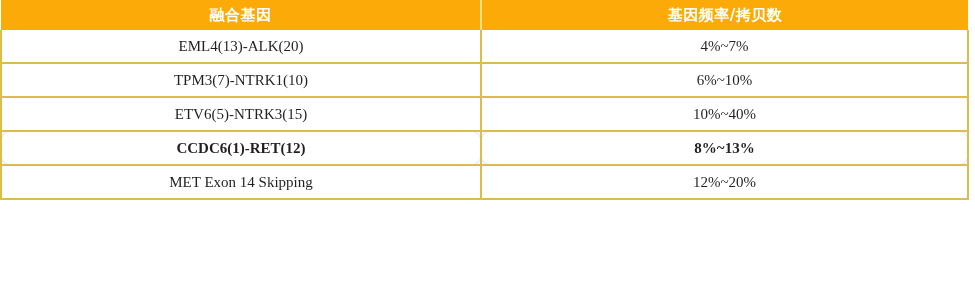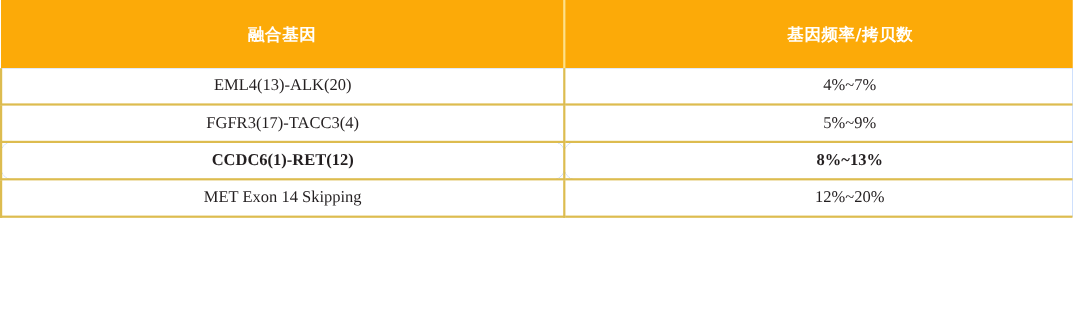--- a/index.html
+++ b/index.html
@@ -29,21 +29,21 @@
     margin: 0;
   }
 
   
   thead tr.header-row {
     height: 30px;
     background: #fcaa08;
   }
   thead th {
     height: 30px;
-    padding: 16px;
+    padding: 0;
     margin: 0;
     color: #ffffff;
     font-family: "DejaVu Sans", "Liberation Sans", sans-serif;
     font-weight: bold;
     font-size: 15px;
     letter-spacing: 0.5px;
     text-align: center;
     vertical-align: middle;
     border: none;
     background: #fcaa08;
@@ -101,22 +101,26 @@
         <th class="col-gene">融合基因</th>
         <th class="col-freq">基因频率/拷贝数</th>
       </tr>
     </thead>
     <tbody id="table-body">
     <tr class="data-row">
           <td class="cell-gene">EML4(13)-ALK(20)</td>
           <td class="cell-freq">4%~7%</td>
         </tr>
         <tr class="data-row">
-          <td class="cell-gene">FGFR3(17)-TACC3(4)</td>
-          <td class="cell-freq">5%~9%</td>
+          <td class="cell-gene">TPM3(7)-NTRK1(10)</td>
+          <td class="cell-freq">6%~10%</td>
+        </tr>
+        <tr class="data-row">
+          <td class="cell-gene">ETV6(5)-NTRK3(15)</td>
+          <td class="cell-freq">10%~40%</td>
         </tr>
         <tr class="data-row emphasis">
           <td class="cell-gene">CCDC6(1)-RET(12)</td>
           <td class="cell-freq">8%~13%</td>
         </tr>
         <tr class="data-row">
           <td class="cell-gene">MET Exon 14 Skipping</td>
           <td class="cell-freq">12%~20%</td>
         </tr>
       </tbody>

